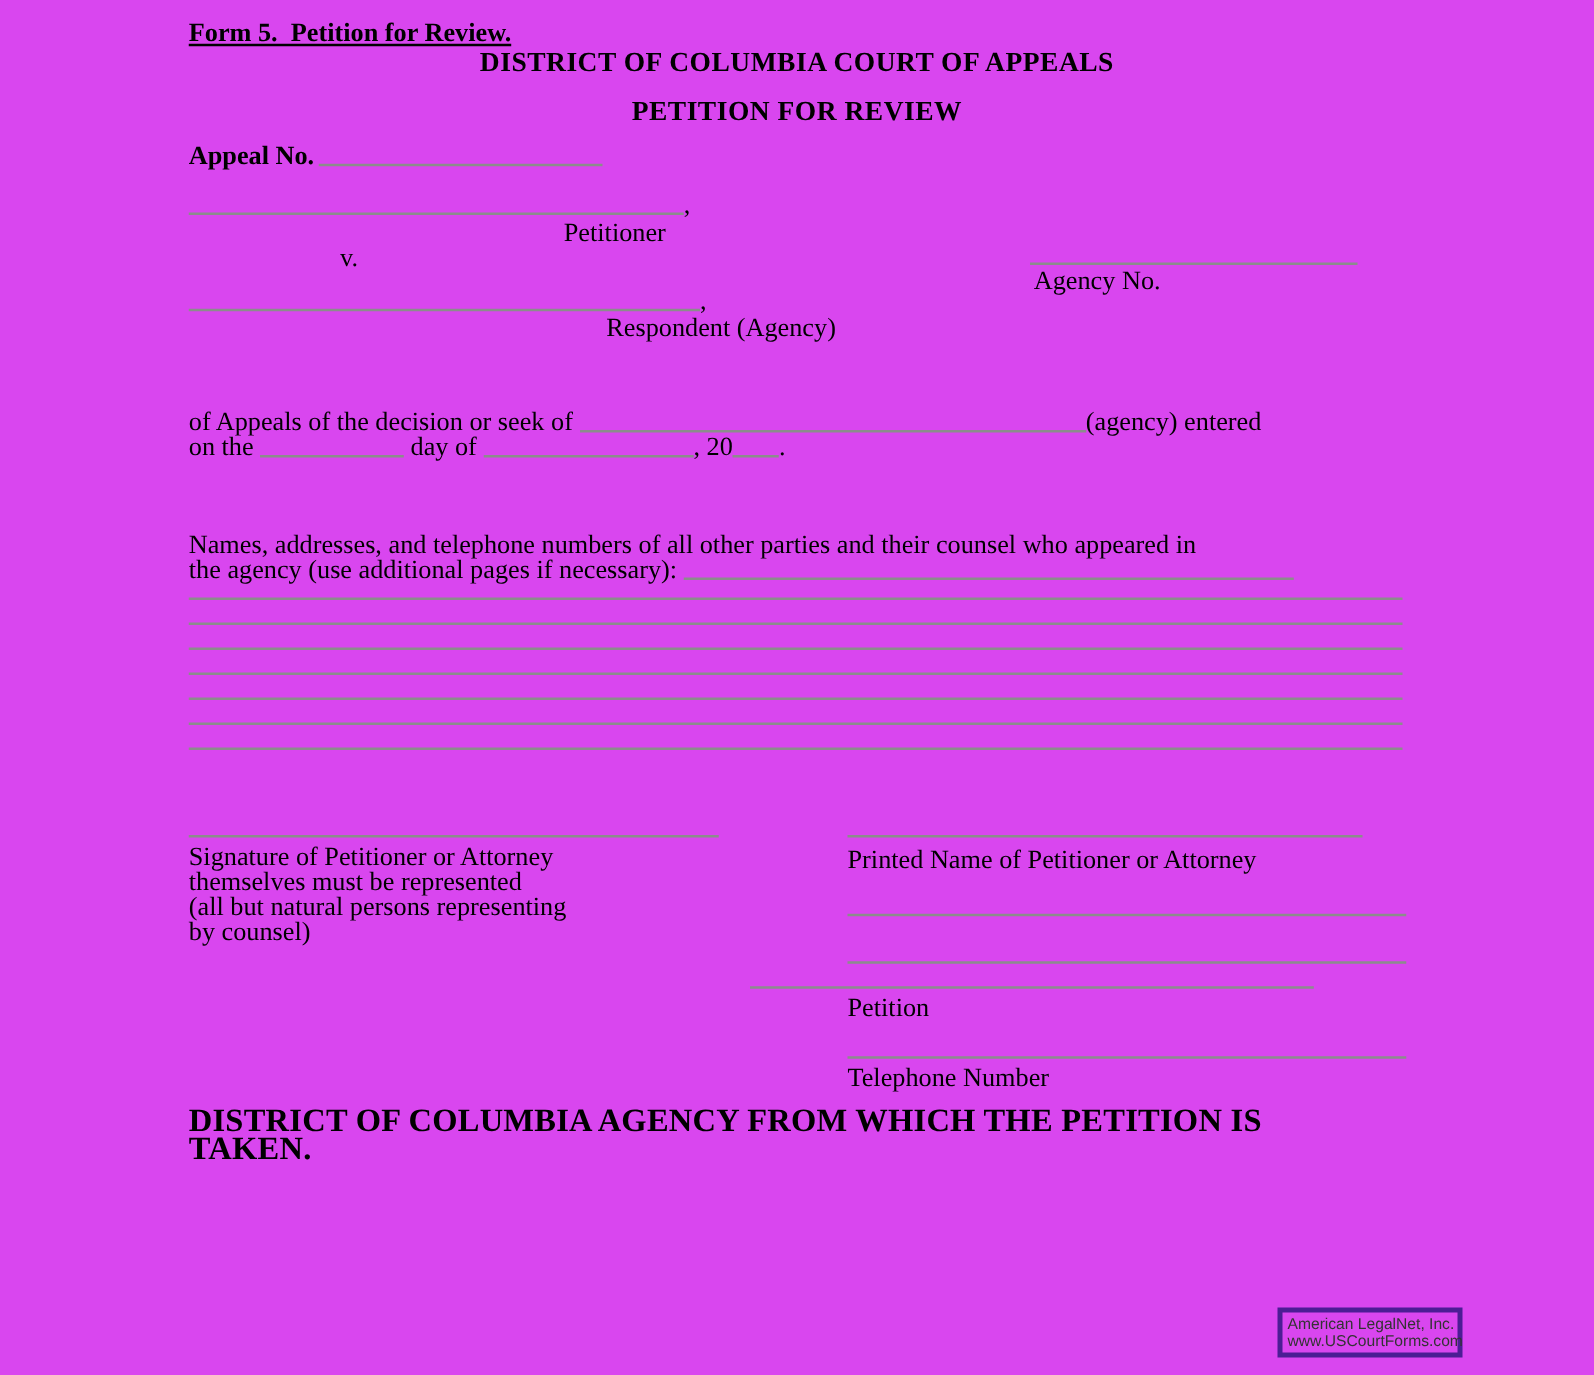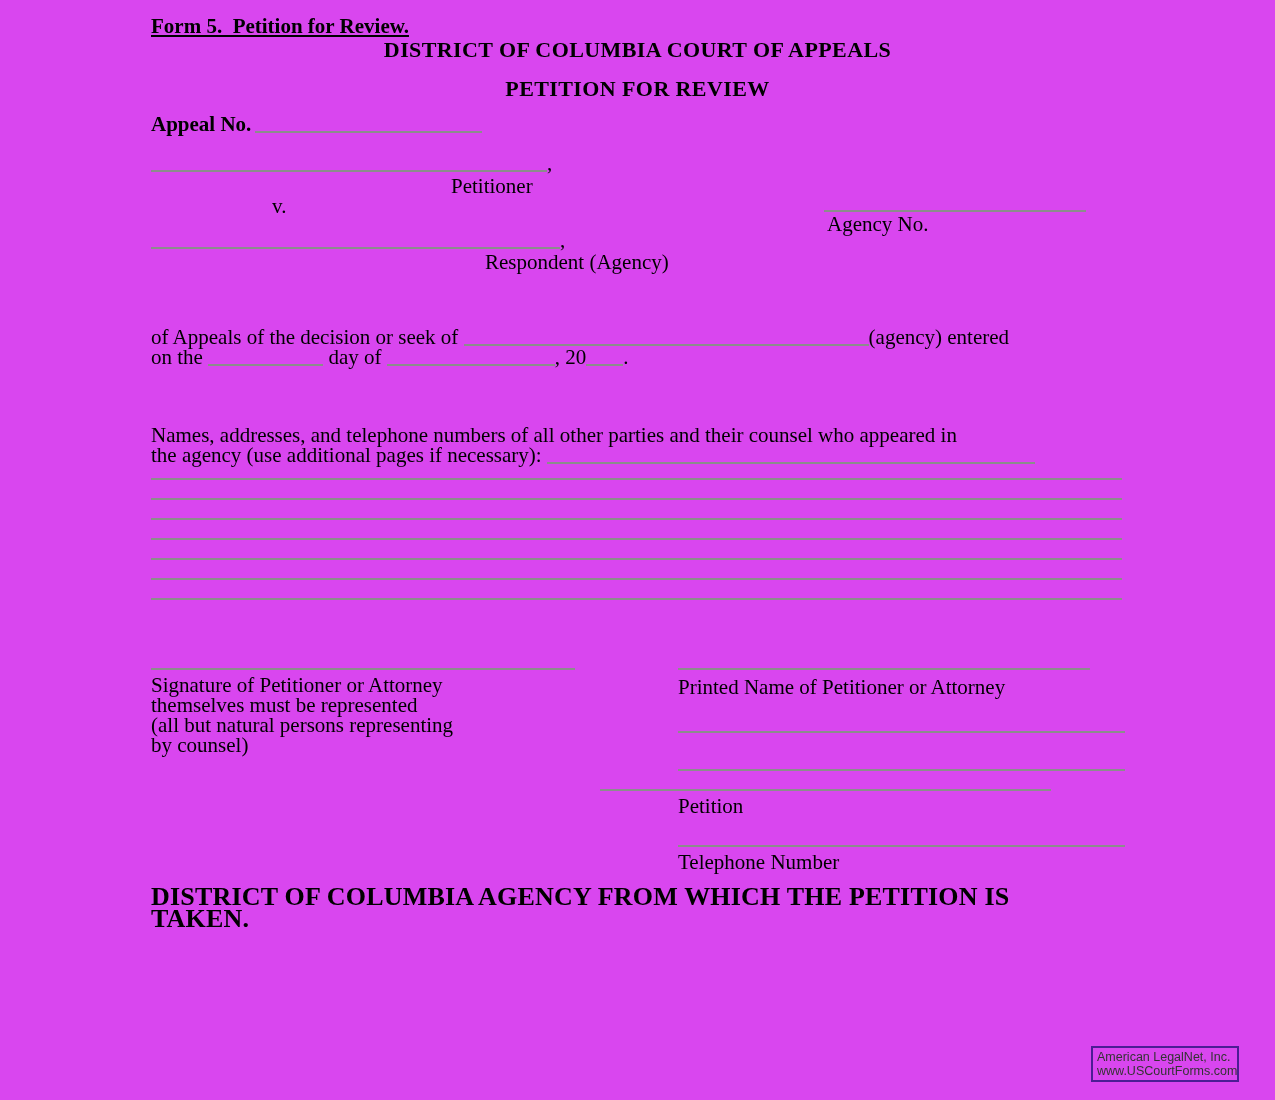--- a/index.html
+++ b/index.html
@@ -20,22 +20,22 @@
   .hr{position:absolute;height:0;border-bottom:2px solid #8c8c8c;}
   .form-label{font-weight:bold;text-decoration:underline;white-space:pre-wrap;}
   .center{left:0;right:0;text-align:center;}
   .title{font-weight:bold;font-size:22px;letter-spacing:.4px;}
   .bodyline{line-height:20px;}
   .ruled-stack{position:absolute;}
   .ruled-stack > div{height:20px;box-sizing:border-box;border-bottom:2px solid #8c8c8c;}
   .sig-note{line-height:20px;}
   .note-block{font-weight:bold;font-size:26px;line-height:22px;letter-spacing:.2px;}
   .footer-box{
-    position:absolute;left:1091px;top:1046px;width:148px;
-    border:2px solid #4c1d95;padding:2px 4px;box-sizing:border-box;
+    position:absolute;left:1022px;top:1046px;width:148px;
+    border:4px solid #4c1d95;padding:2px 4px;box-sizing:border-box;
     font-family:"Liberation Sans","DejaVu Sans",sans-serif;
     font-size:12.5px;line-height:14px;color:#333;white-space:nowrap;
   }
 </style>
 </head>
 <body>
 
 <div class="page">
 
   <div class="abs form-label" style="left:151px;top:14px;">Form 5.  Petition for Review.</div>

